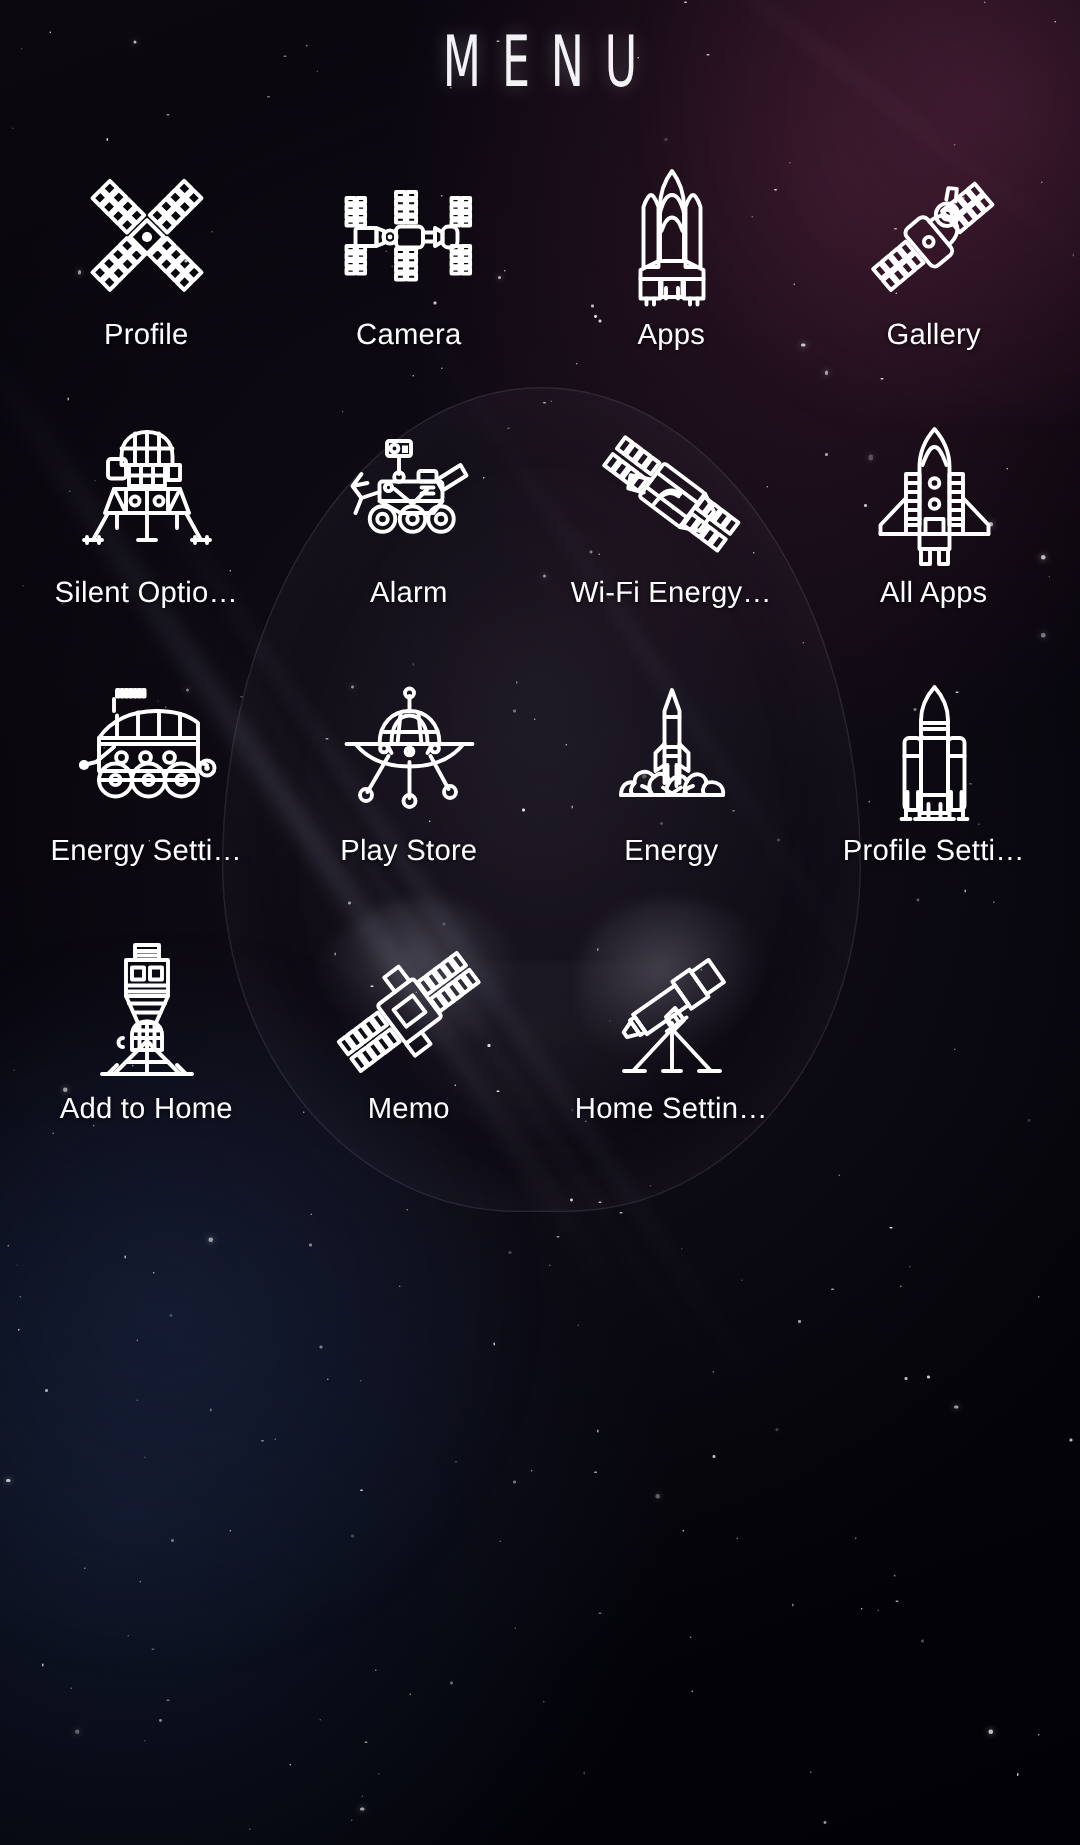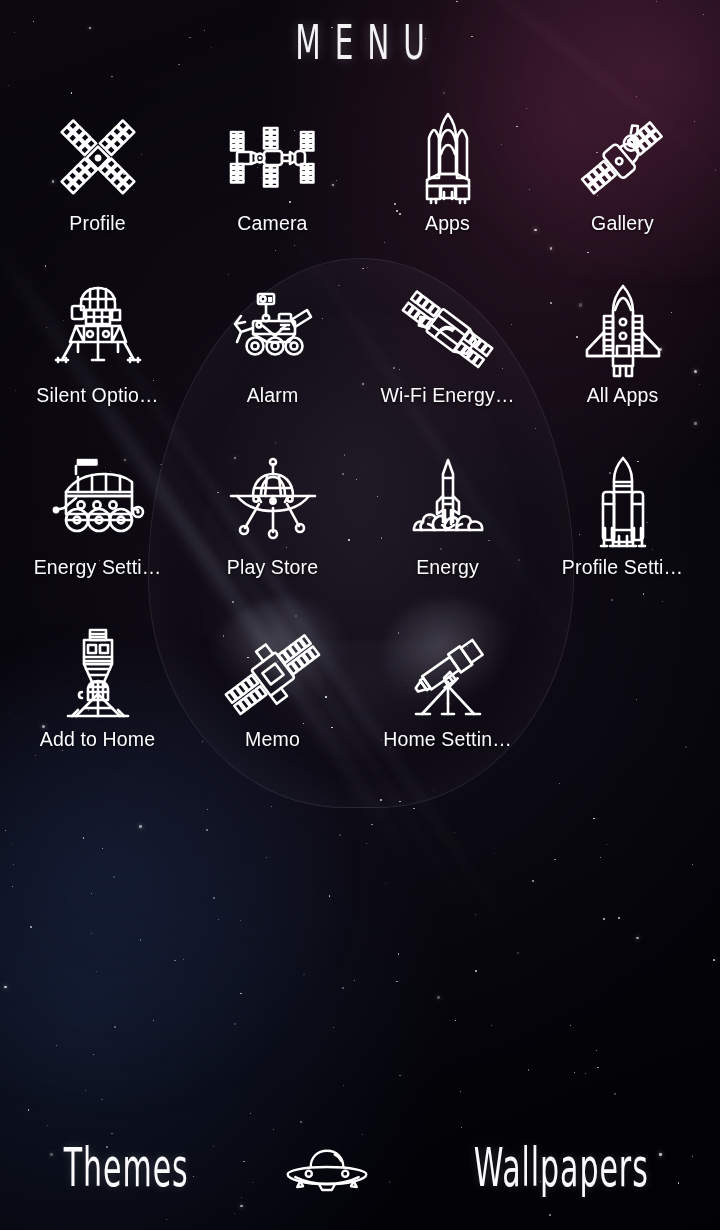--- a/index.html
+++ b/index.html
@@ -908,31 +908,14 @@
       <path d="M50 58 L50 80"></path>
       <path d="M50 62 L24 90 M50 62 L76 90"></path>
       <path d="M50 80 L50 90"></path>
       <path d="M18 90 L32 90 M44 90 L56 90 M68 90 L82 90"></path>
     </svg>
         </div>
         <div class="app-label">Home Settin…</div>
       </div>
     </div>
 
-  <div class="dock">
-    <div class="dock-text">Themes</div>
-    <div class="dock-center">
-      <svg viewBox="0 0 100 58" width="96" height="56">
-        <path d="M33 29 C33 19 40 12 50 12 C60 12 67 19 67 29"></path>
-        <path d="M58 16 C61 17.5 63.5 20 65 23"></path>
-        <path d="M50 29 C24 29 9 33 9 36.5 C9 41.5 26 47 50 47 C74 47 91 41.5 91 36.5 C91 33 76 29 50 29 Z"></path>
-        <path d="M17 39.5 C26 44 37 46.5 50 46.5 C63 46.5 74 44 83 39.5"></path>
-        <circle cx="31" cy="36" r="3.2"></circle>
-        <circle cx="69" cy="36" r="3.2"></circle>
-        <path d="M22 44 L19 50 L25 49 Z"></path>
-        <path d="M78 44 L81 50 L75 49 Z"></path>
-        <path d="M42 47.5 L45 53 L55 53 L58 47.5"></path>
-      </svg>
-    </div>
-    <div class="dock-text">Wallpapers</div>
-  </div>
 
 </div>
 
 </body></html>

